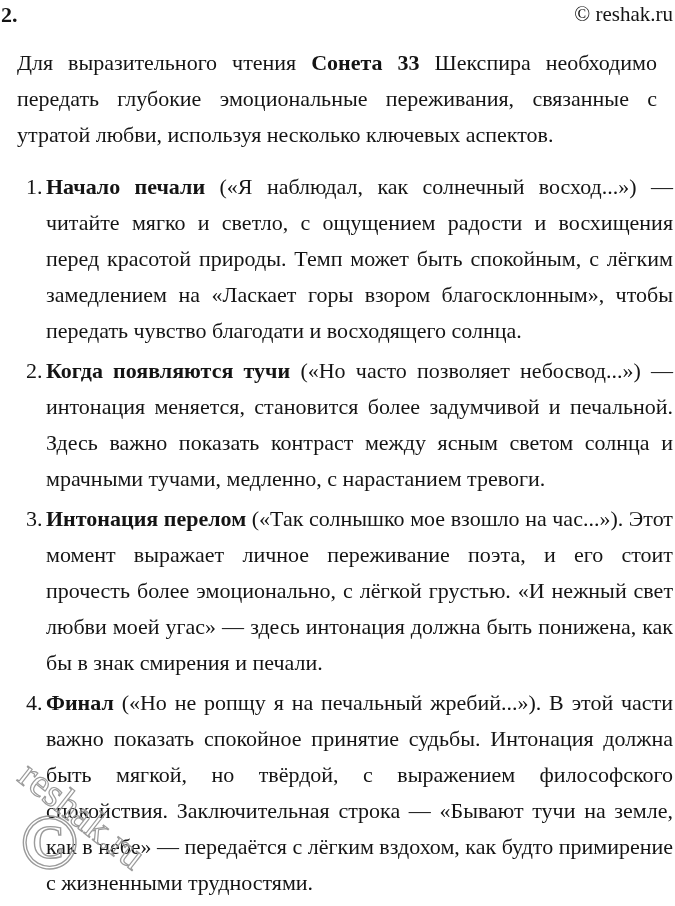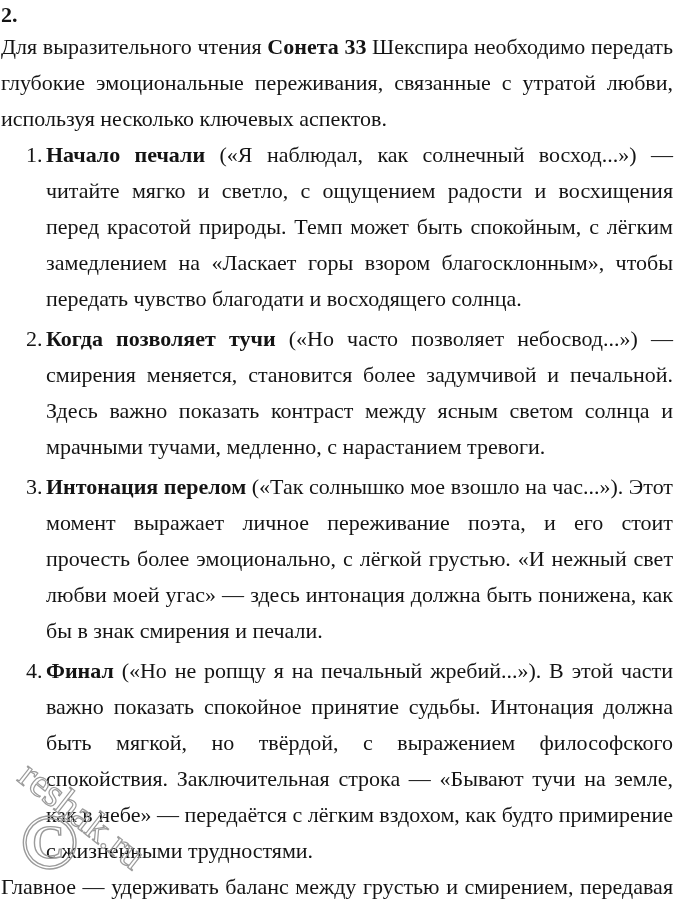--- a/index.html
+++ b/index.html
@@ -31,21 +31,21 @@
   }
   .site-credit {
     font-size: 21px;
   }
   .doc-text {
     font-size: 22px;
     line-height: 36px;
     text-align: justify;
   }
   p.para {
-    margin: 0;
+    margin: 16px;
   }
   ol.aspect-list {
     list-style: none;
     margin: 0;
     padding: 0;
   }
   ol.aspect-list li {
     position: relative;
     padding-left: 45px;
     margin: 0 0 4px 0;
@@ -74,34 +74,35 @@
     fill: none;
   }
 </style>
 </head>
 <body>
 
 <div class="page">
 
   <div class="header-row">
     <span class="page-number">2.</span>
+    <span class="site-credit">© reshak.ru</span>
   </div>
 
   <div class="doc-text">
 
     <p class="para"><span>Для выразительного чтения </span><span class="lead-bold">Сонета 33</span><span> Шекспира необходимо передать глубокие эмоциональные переживания, связанные с утратой любви, используя несколько ключевых аспектов.</span></p>
 
     <ol class="aspect-list">
 
       <li>
         <span class="li-num">1.</span><span class="lead-bold">Начало печали</span><span> («Я наблюдал, как солнечный восход...») — читайте мягко и светло, с ощущением радости и восхищения перед красотой природы. Темп может быть спокойным, с лёгким замедлением на «Ласкает горы взором благосклонным», чтобы передать чувство благодати и восходящего солнца.</span>
       </li>
 
       <li>
-        <span class="li-num">2.</span><span class="lead-bold">Когда позволяет тучи</span><span> («Но часто позволяет небосвод...») — смирения меняется, становится более задумчивой и печальной. Здесь важно показать контраст между ясным светом солнца и мрачными тучами, медленно, с нарастанием тревоги.</span>
+        <span class="li-num">2.</span><span class="lead-bold">Когда появляются тучи</span><span> («Но часто позволяет небосвод...») — интонация меняется, становится более задумчивой и печальной. Здесь важно показать контраст между ясным светом солнца и мрачными тучами, медленно, с нарастанием тревоги.</span>
       </li>
 
       <li>
         <span class="li-num">3.</span><span class="lead-bold">Интонация перелом</span><span> («Так солнышко мое взошло на час...»). Этот момент выражает личное переживание поэта, и его стоит прочесть более эмоционально, с лёгкой грустью. «И нежный свет любви моей угас» — здесь интонация должна быть понижена, как бы в знак смирения и печали.</span>
       </li>
 
       <li>
         <span class="li-num">4.</span><span class="lead-bold">Финал</span><span> («Но не ропщу я на печальный жребий...»). В этой части важно показать спокойное принятие судьбы. Интонация должна быть мягкой, но твёрдой, с выражением философского спокойствия. Заключительная строка — «Бывают тучи на земле, как в небе» — передаётся с лёгким вздохом, как будто примирение с жизненными трудностями.</span>
       </li>
 

